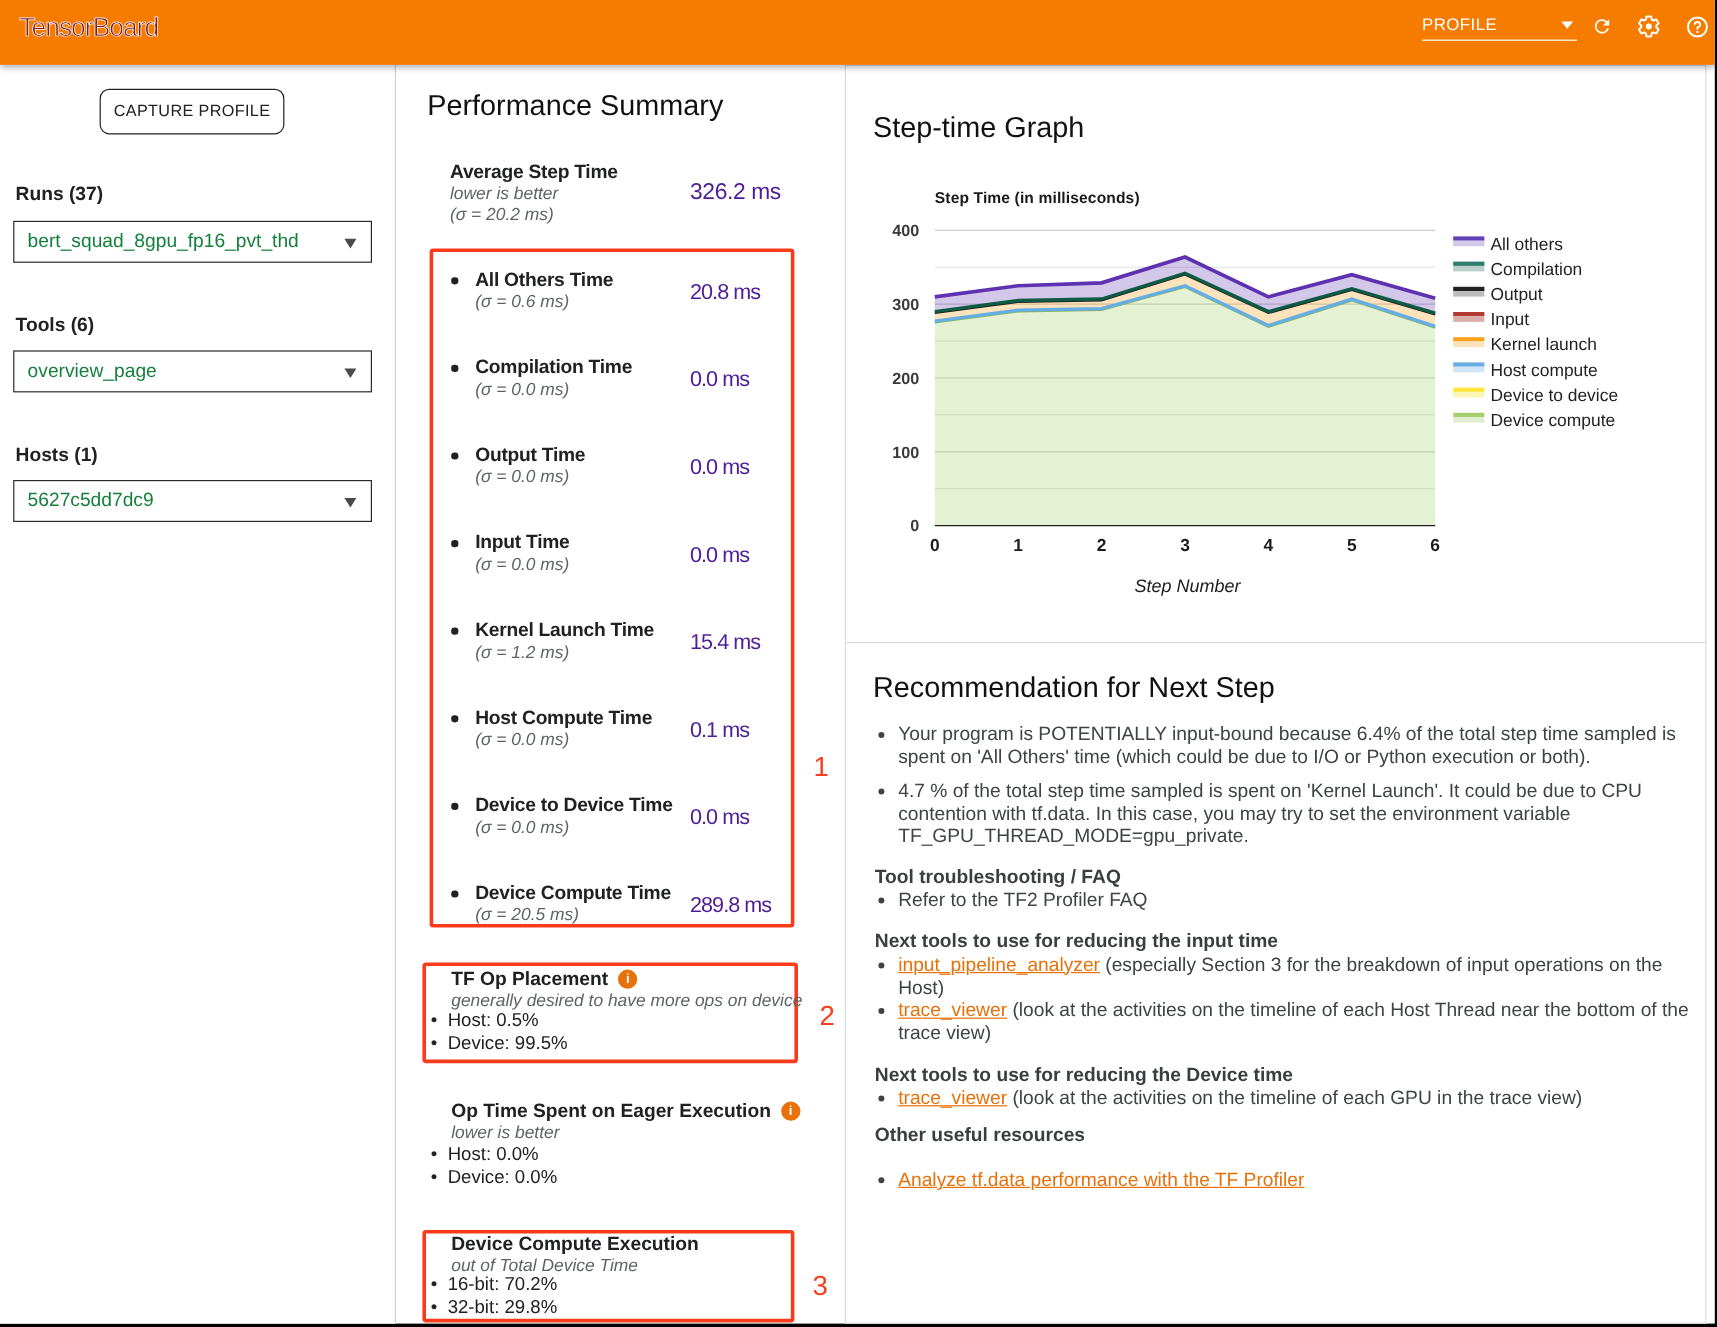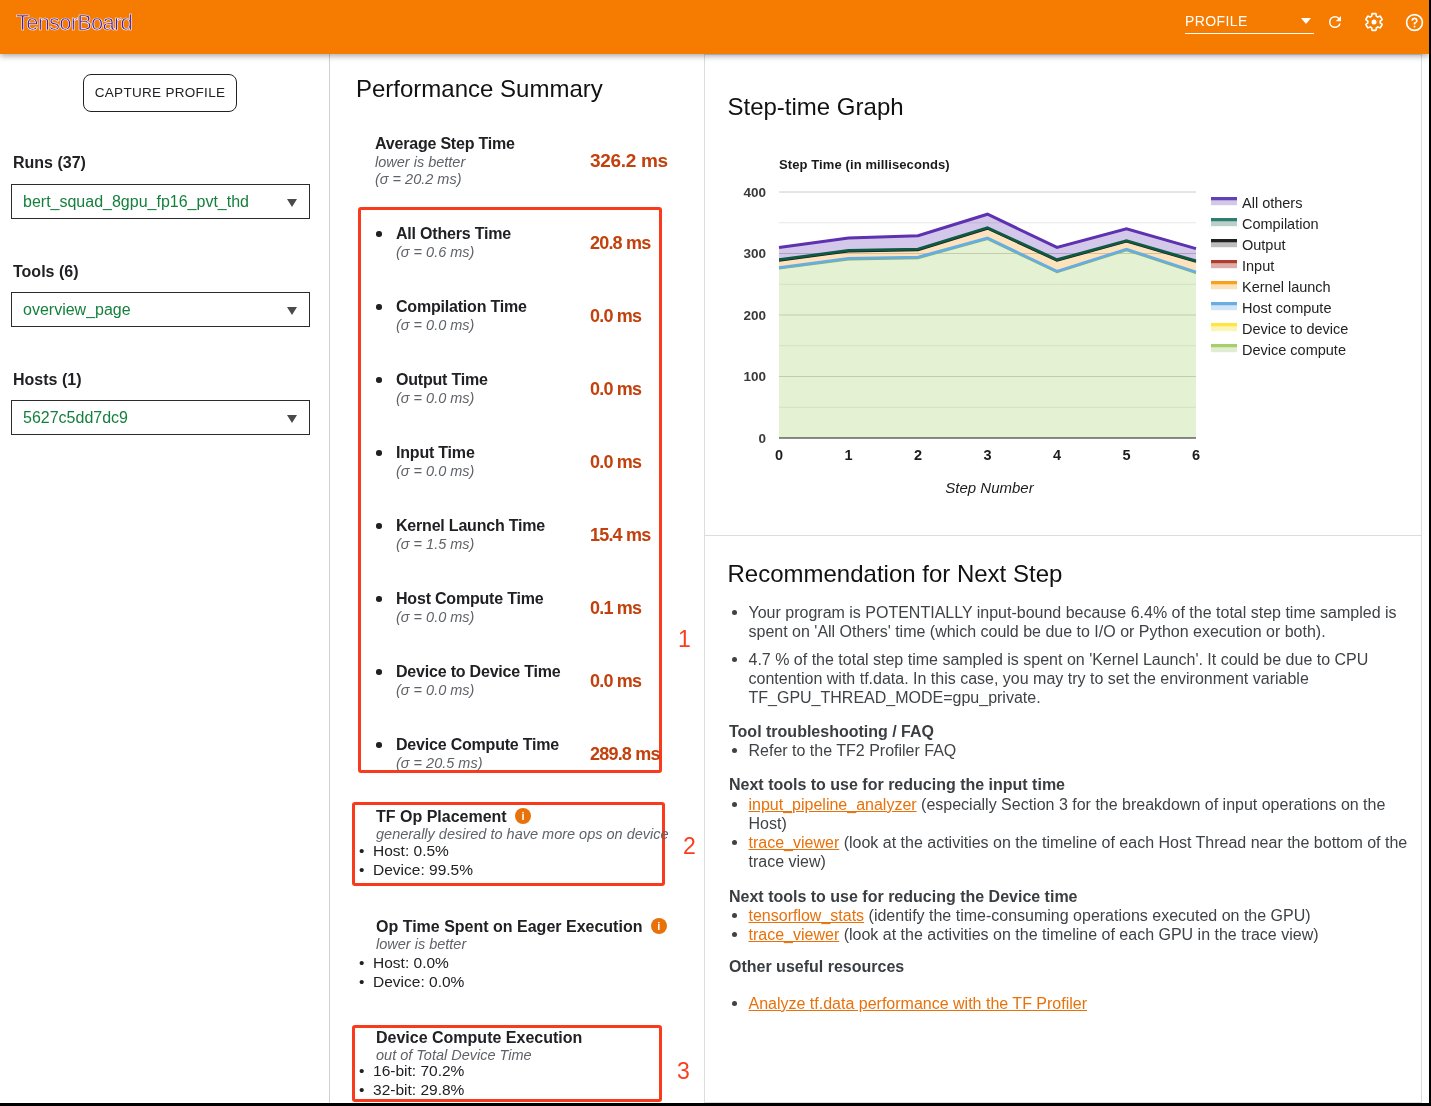--- a/index.html
+++ b/index.html
@@ -3,21 +3,21 @@
 <meta charset="utf-8">
 <style>
 * { margin:0; padding:0; box-sizing:border-box; }
 html,body { width:1431px; height:1106px; overflow:hidden; background:#fff;
   font-family:"Liberation Sans", sans-serif; }
 #frame { position:absolute; left:0; top:0; width:1431px; height:1106px;
   border-right:2px solid #000; border-bottom:3px solid #000; }
 
 #hdr { position:absolute; left:0; top:0; width:100%; height:54px; background:#f57c00;
   box-shadow:0 2px 6px rgba(0,0,0,0.35); z-index:10; }
-#hdr .title { position:absolute; left:16px; top:9.5px; color:#4c1d95; font-size:22px;
+#hdr .title { position:absolute; left:16px; top:9.5px; color:#7f1d1d; font-size:22px;
   font-weight:400; -webkit-text-stroke:0.6px #fff; letter-spacing:-0.8px; }
 #hdr .plugin { position:absolute; left:1185px; top:12px; width:129px; color:#fff; }
 #hdr .plugin .txt { font-size:14px; letter-spacing:0.4px; }
 #hdr .plugin .line { position:absolute; left:0; top:21px; width:129px; height:1px; background:#fff; }
 #hdr .plugin .arr { position:absolute; right:3px; top:6px; width:0; height:0;
   border-left:5px solid transparent; border-right:5px solid transparent; border-top:6px solid #fff; }
 .hicon { position:absolute; top:13px; width:18px; height:18px; }
 
 #side { position:absolute; left:0; top:54px; width:330px; height:1049px; background:#fff;
   border-right:1px solid #d0d0d0; }
@@ -30,21 +30,21 @@
 .sel .stxt { position:absolute; left:11px; top:8px; font-size:16px; color:#15803d; }
 .sel .sarr { position:absolute; right:12px; top:14px; width:0; height:0;
   border-left:5.5px solid transparent; border-right:5.5px solid transparent; border-top:8px solid #4a4a4a; }
 
 #mid { position:absolute; left:330px; top:54px; width:375px; }
 #mid h2 { position:absolute; left:26px; top:21px; font-size:24px; font-weight:400; color:#111; }
 .mrow { position:absolute; left:66px; width:265px; }
 .mrow .nm { font-size:16px; font-weight:bold; color:#202124; line-height:19.5px; letter-spacing:-0.2px; }
 .mrow .sg { font-size:14.5px; font-style:italic; color:#5f6368; line-height:17px; }
 .mrow .bullet { position:absolute; left:-20px; top:7px; width:5.5px; height:5.5px; border-radius:50%; background:#202124; }
-.mval { position:absolute; left:260px; font-size:18px; font-weight:bold; color:#c2410c; letter-spacing:-0.8px; }
+.mval { position:absolute; left:245px; font-size:18px; font-weight:normal; color:#4c1d95; letter-spacing:-0.8px; }
 .redbox { position:absolute; border:3.5px solid #f93b1c; border-radius:3px; }
 .rednum { position:absolute; font-size:23px; color:#fa3d1e; }
 .info { display:inline-block; width:16px; height:16px; border-radius:50%; background:#e8710a;
   color:#fff; font-size:11px; font-weight:bold; text-align:center; line-height:16px;
   vertical-align:2px; margin-left:4px; font-style:normal; }
 .sech { font-size:16px; font-weight:bold; color:#202124; }
 .seci { font-size:14.5px; font-style:italic; color:#5f6368; }
 .secb { font-size:15.5px; color:#202124; }
 
 #card1 { position:absolute; left:704px; top:54px; width:718px; height:482px;
@@ -139,21 +139,21 @@
   <div class="mrow" style="top:389px">
         <span class="bullet"></span>
     <div class="nm">Input Time</div>
         <div class="sg">(σ = 0.0 ms)</div>
       </div>
   <div class="mval" style="top:398px">0.0 ms</div>
 
   <div class="mrow" style="top:462px">
         <span class="bullet"></span>
     <div class="nm">Kernel Launch Time</div>
-        <div class="sg">(σ = 1.5 ms)</div>
+        <div class="sg">(σ = 1.2 ms)</div>
       </div>
   <div class="mval" style="top:471px">15.4 ms</div>
 
   <div class="mrow" style="top:535px">
         <span class="bullet"></span>
     <div class="nm">Host Compute Time</div>
         <div class="sg">(σ = 0.0 ms)</div>
       </div>
   <div class="mval" style="top:544px">0.1 ms</div>
 
@@ -273,20 +273,19 @@
   <h2 style="top:23.5px">Recommendation for Next Step</h2>
   <div class="rc" style="position:absolute;left:24px;top:67px;width:690px;line-height:19px">
     <div class="bl"><span class="dot"></span>Your program is POTENTIALLY input-bound because 6.4% of the total step time sampled is<br>spent on 'All Others' time (which could be due to I/O or Python execution or both).</div>
     <div class="bl" style="margin-top:9px"><span class="dot"></span>4.7 % of the total step time sampled is spent on 'Kernel Launch'. It could be due to CPU<br>contention with tf.data. In this case, you may try to set the environment variable<br>TF_GPU_THREAD_MODE=gpu_private.</div>
     <div style="margin-top:14.5px"><b>Tool troubleshooting / FAQ</b></div>
     <div class="bl"><span class="dot"></span>Refer to the TF2 Profiler FAQ</div>
     <div style="margin-top:15px"><b>Next tools to use for reducing the input time</b></div>
     <div class="bl" style="margin-top:1px"><span class="dot"></span><a class="lnk">input_pipeline_analyzer</a> (especially Section 3 for the breakdown of input operations on the<br>Host)</div>
     <div class="bl"><span class="dot"></span><a class="lnk">trace_viewer</a> (look at the activities on the timeline of each Host Thread near the bottom of the<br>trace view)</div>
     <div style="margin-top:16px"><b>Next tools to use for reducing the Device time</b></div>
-    <div class="bl" style="margin-top:0.5px"><span class="dot"></span><a class="lnk">tensorflow_stats</a> (identify the time-consuming operations executed on the GPU)</div>
     <div class="bl"><span class="dot"></span><a class="lnk">trace_viewer</a> (look at the activities on the timeline of each GPU in the trace view)</div>
     <div style="margin-top:12.5px"><b>Other useful resources</b></div>
     <div class="bl" style="margin-top:18px"><span class="dot"></span><a class="lnk">Analyze tf.data performance with the TF Profiler</a></div>
   </div>
 </div>
 
 </div>
 
 </body></html>

